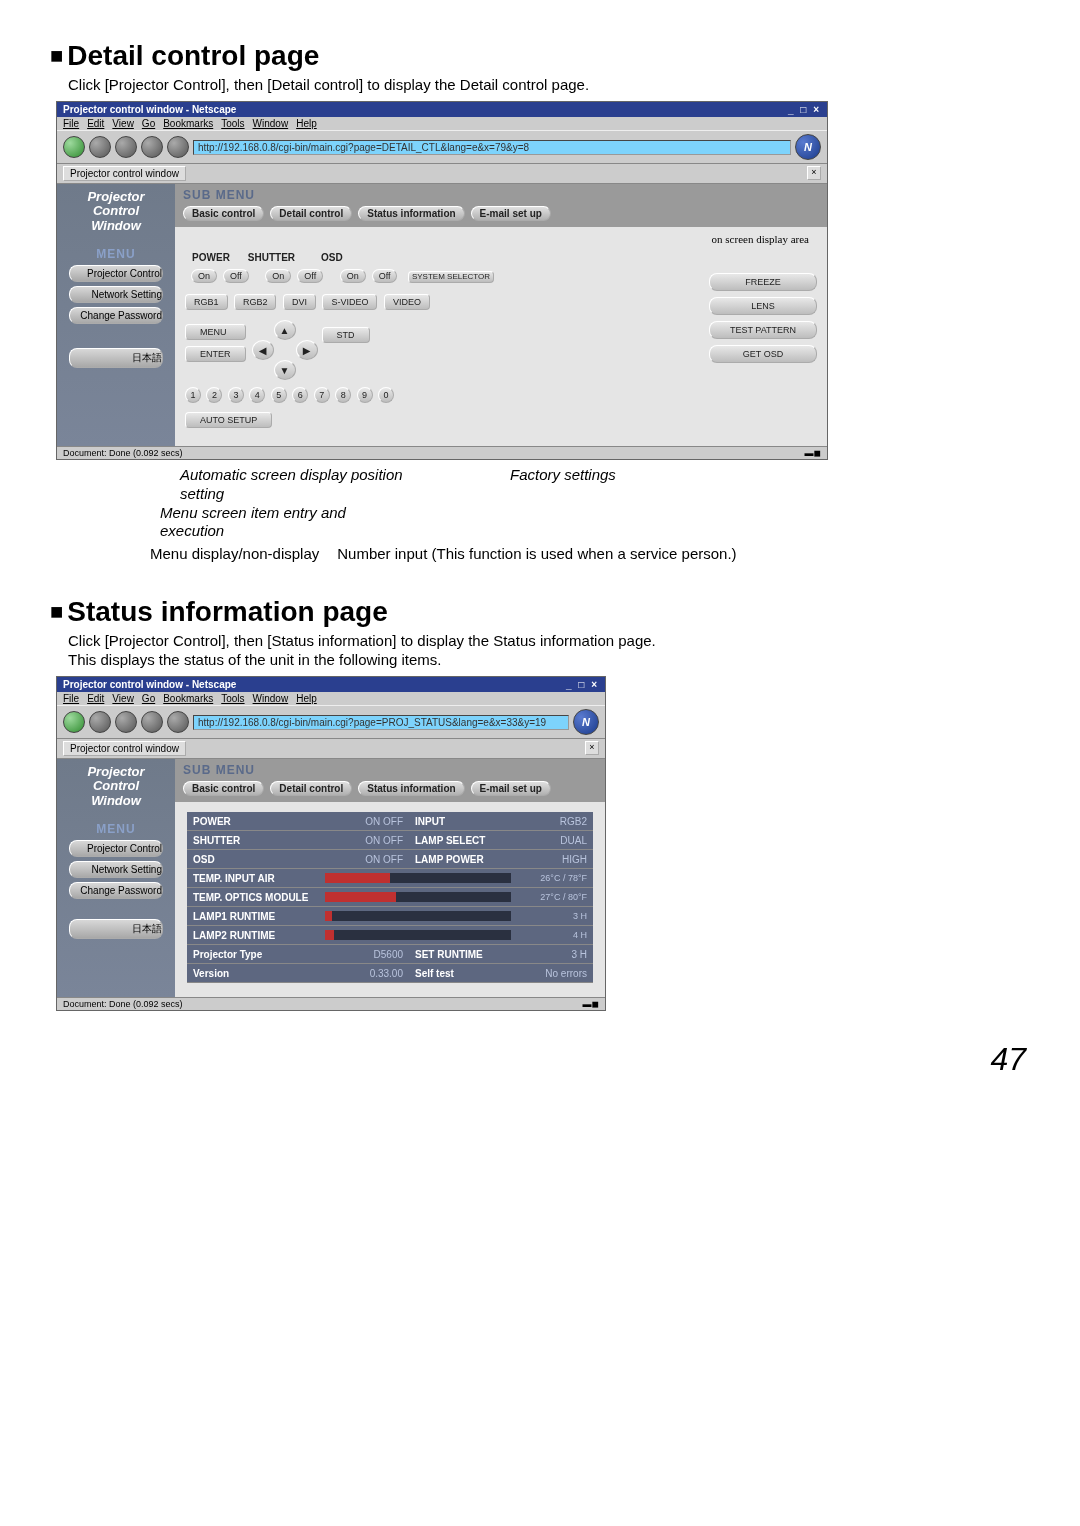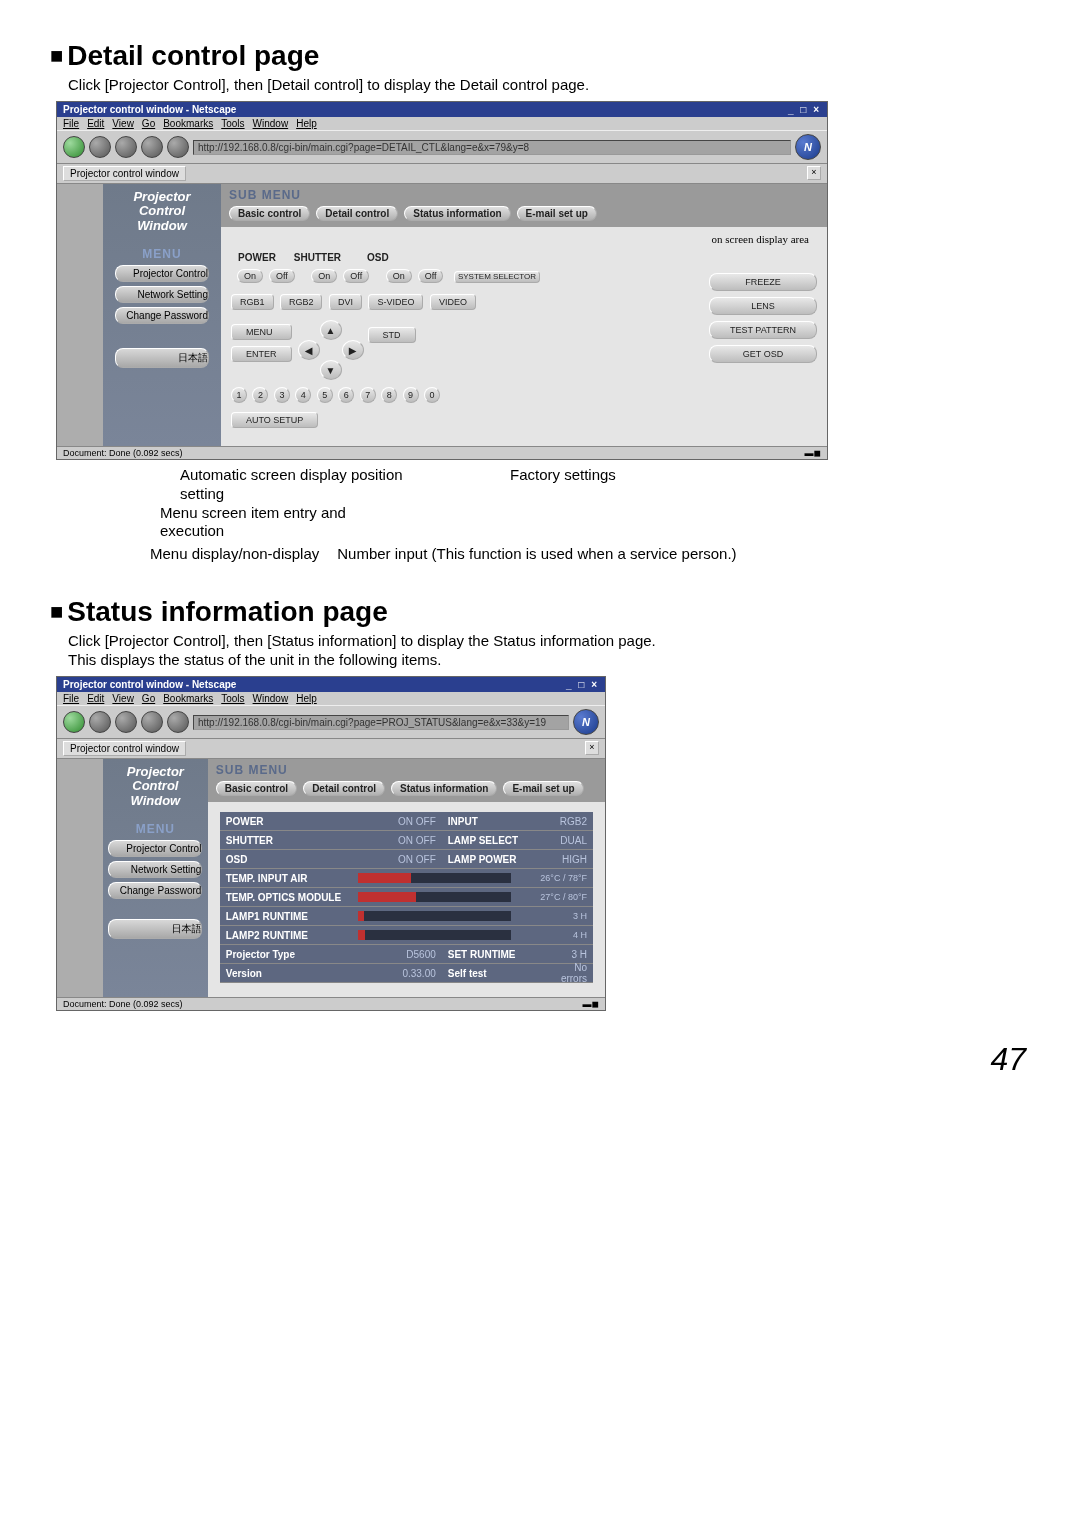--- a/index.html
+++ b/index.html
@@ -61,21 +61,21 @@
   }
   .navbtn {
     width: 20px; height: 20px; border-radius: 50%;
     background: radial-gradient(circle at 30% 30%, #aaa, #555);
     border: 1px solid #444;
   }
   .navbtn.green { background: radial-gradient(circle at 30% 30%, #9eda9e, #2e8b2e); }
   .navbtn.n { width: 24px; height: 24px; background: radial-gradient(circle at 30% 30%, #5a7bd0, #1a3a8a); display:flex;align-items:center;justify-content:center;color:#fff;font-weight:bold;font-size:11px;font-style:italic;}
   .urlbar {
     flex: 1;
-    background: #a3a3a3;
+    background: #7dd3fc;
     border: 1px inset #999;
     font-size: 10px;
     padding: 1px 4px;
     color: #333;
     white-space: nowrap;
     overflow: hidden;
   }
   .tabbar {
     background: #ccc;
     padding: 2px 6px;
@@ -83,21 +83,20 @@
     display: flex;
     justify-content: space-between;
     border-bottom: 1px solid #888;
   }
   .tabbar .tab { background: #ddd; padding: 1px 6px; border: 1px outset #fff;}
   .tabx { width:12px;height:12px;background:#ddd;border:1px outset #fff;text-align:center;line-height:10px;font-size:9px;}
 
   .content {
     display: flex;
     background: #adadad;
-    padding-left: 46px;
   }
   .sidebar {
     width: 110px;
     background: linear-gradient(#6f7a8a, #7a8599);
     padding: 6px 4px;
     color: #fff;
   }
   .pcw-title {
     font-style: italic;
     font-weight: bold;
@@ -211,21 +210,21 @@
   .callouts div { margin-left:18px; white-space:nowrap;}
 
   
   .below-anno {
     display:flex;
     gap: 20px;
     margin: 6px 0 0 130px;
     font-size: 15px;
     line-height:1.25;
   }
-  .below-anno > div { max-width: 250px; }
+  .below-anno > div { max-width: 250px; font-style: italic; }
   .below-anno2 {
     display:flex;
     gap:18px;
     margin: 4px 0 0 100px;
     font-size:15px;
   }
   .below-anno2 .r { max-width:600px; }
 
   
   .status-table {

